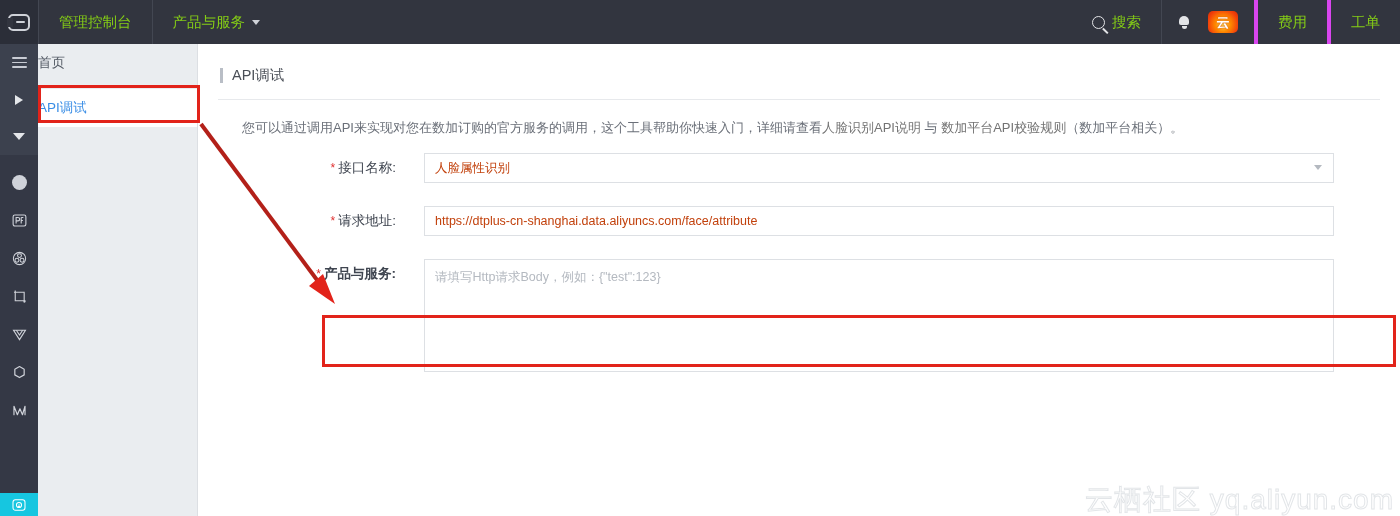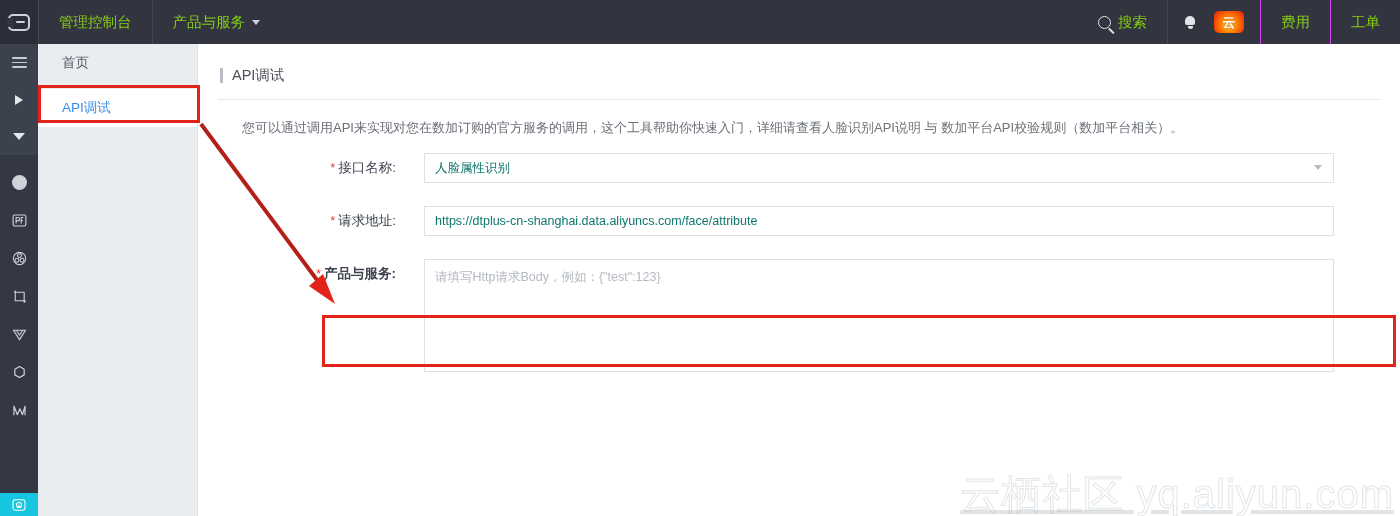--- a/index.html
+++ b/index.html
@@ -29,21 +29,21 @@
     background: #32353f;
   }
   .logo-mark::after {
     content: ""; position: absolute; right: 3px; top: 5px; width: 9px; height: 2px;
     background: #cfd2d8; border-radius: 1px;
   }
   .hcell {
     display: flex; align-items: center; padding: 0 20px; color: #84cc16;
     font-size: 14.5px; white-space: nowrap; height: 44px;
   }
-  .hcell.bordered { border-left: 1px solid #d946ef; text-align: right; }
+  .hcell.bordered { border-left: 4px solid #d946ef; text-align: right; }
   .hdr-left-divider { border-left: 1px solid #434752; }
   .caret-dn {
     display: inline-block; margin-left: 7px;
     border-left: 4px solid transparent; border-right: 4px solid transparent;
     border-top: 5px solid #cfd2d8;
   }
   .spacer { flex: 1 1 auto; }
   .search-ico {
     width: 13px; height: 13px; border: 1.6px solid #e3e4e7; border-radius: 50%;
     position: relative; margin-right: 7px; display: inline-block;
@@ -93,21 +93,21 @@
     position: absolute; left: 0; top: 493px; width: 38px; height: 23px;
     background: #16c6e0; display: flex; align-items: center; justify-content: center;
   }
 
   
   .subnav {
     position: absolute; left: 38px; top: 44px; width: 160px; height: 472px;
     background: #eaedf0; border-right: 1px solid #dcdfe3;
   }
   .subnav-item {
-    height: 38px; display: flex; align-items: center; padding-left: 24px;
+    height: 38px; display: flex; align-items: center; 
     font-size: 13.5px; color: #555c66;
   }
   .subnav-item.spaced { margin-top: 7px; }
   .subnav-item.active { color: #3a8ee6; background: #ffffff; }
 
   
   .main { position: absolute; left: 198px; top: 44px; width: 1202px; height: 472px; background: #ffffff; }
   .page-head { padding: 22px 0 0 22px; display: flex; align-items: center; }
   .page-head .bar { width: 3px; height: 15px; background: #b9bec6; margin-right: 9px; }
   .page-title { font-size: 14.5px; color: #4a4f57; }
@@ -121,21 +121,21 @@
   .row { display: flex; align-items: flex-start; margin-bottom: 23px; position: relative; gap: 16px; }
   .lbl {
     width: 210px; text-align: right; padding-right: 12px; padding-top: 6px;
     font-size: 13.5px; color: #3f4550; white-space: nowrap;
   }
   .lbl .req { color: #e03131; margin-right: 3px; font-size: 12px; }
   .lbl b { font-weight: bold; }
   .field { width: 910px; }
   .inp {
     width: 910px; height: 30px; border: 1px solid #dde0e4; background: #ffffff;
-    font-size: 12.5px; color: #0f766e; padding: 0 10px; line-height: 28px;
+    font-size: 12.5px; color: #c2410c; padding: 0 10px; line-height: 28px;
     position: relative;
   }
   .inp.disabled { background: #f5f6f7; color: #a9aeb5; }
   .select-wrap { position: relative; }
   .chev {
     position: absolute; right: 12px; top: 12px;
     border-left: 4px solid transparent; border-right: 4px solid transparent;
     border-top: 5px solid #b4b9c0;
   }
   .ta {
@@ -145,23 +145,23 @@
 
   
   .anno { position: absolute; pointer-events: none; }
   .anno-box { border: 3px solid #e2231a; background: transparent; }
   #anno-nav { left: 38px; top: 85px; width: 162px; height: 38px; }
   #anno-url { left: 322px; top: 315px; width: 1074px; height: 52px; }
   #anno-arrow { left: 195px; top: 118px; width: 160px; height: 195px; }
 
   .wm {
     position: absolute; right: 6px; bottom: 2px;
-    font-size: 40px; letter-spacing: 1px; line-height: 1;
+    font-size: 28px; letter-spacing: 1px; line-height: 1;
     color: rgba(255,255,255,0); -webkit-text-stroke: 1px rgba(160,168,178,0.30);
-    font-family: "Liberation Sans", "DejaVu Sans", sans-serif; white-space: nowrap; text-decoration: underline;
+    font-family: "Liberation Sans", "DejaVu Sans", sans-serif; white-space: nowrap;
   }
 </style>
 </head>
 <body>
 
 <div id="app">
 
   <div class="topbar">
     <div class="logo-cell">
       <div class="logo-mark"></div>

